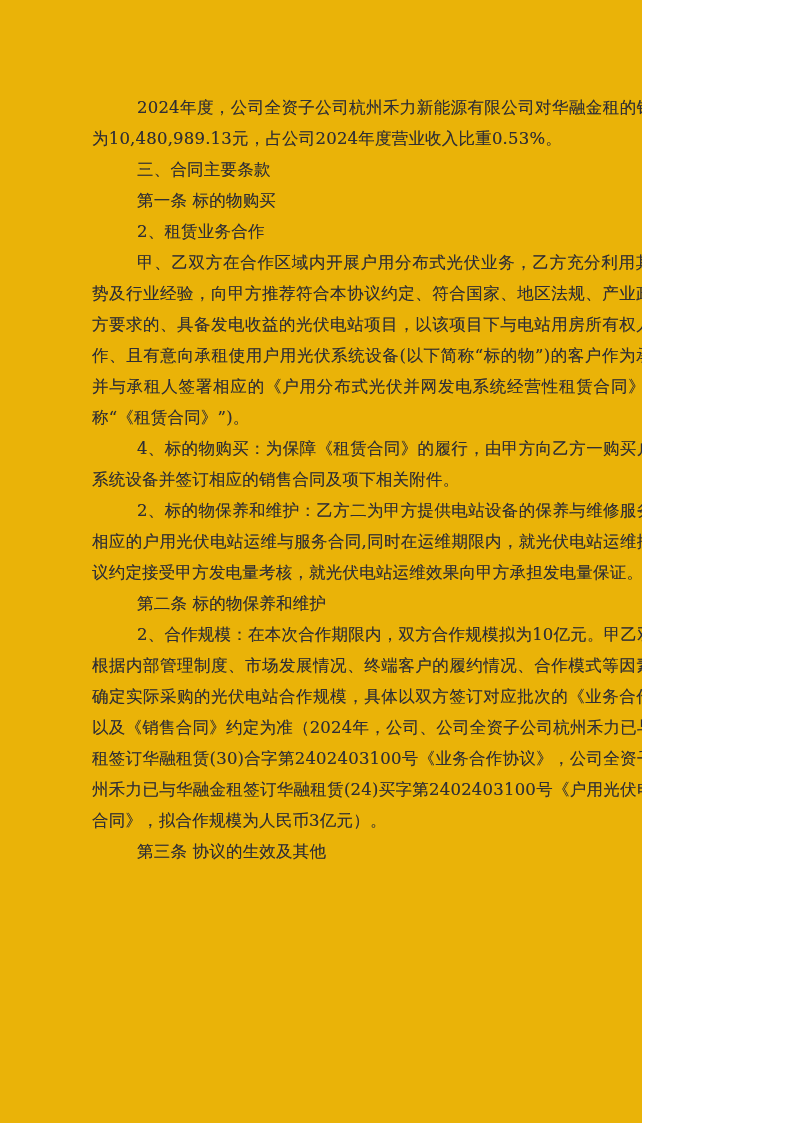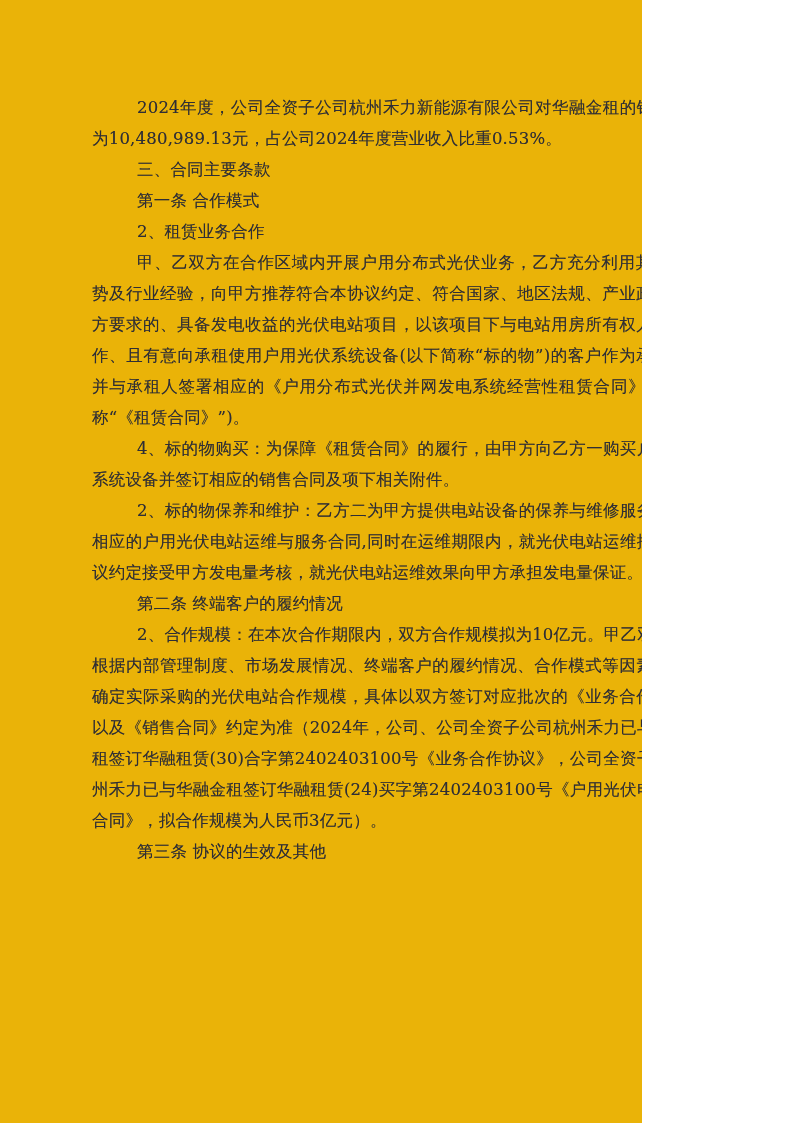--- a/index.html
+++ b/index.html
@@ -33,22 +33,22 @@
     text-shadow: 0 0 0.5px rgba(40,40,48,0.45);
   }
 </style>
 </head>
 <body>
 
 <div class="page">
   <div class="content">
     <p class="para">2024年度，公司全资子公司杭州禾力新能源有限公司对华融金租的销售收入为10,480,989.13元，占公司2024年度营业收入比重0.53%。</p>
     <p class="para">三、合同主要条款</p>
-    <p class="para">第一条 合作模式</p>
+    <p class="para">第一条 标的物购买</p>
     <p class="para">2、租赁业务合作</p>
     <p class="para">甲、乙双方在合作区域内开展户用分布式光伏业务，乙方充分利用其资源优势及行业经验，向甲方推荐符合本协议约定、符合国家、地区法规、产业政策及甲方要求的、具备发电收益的光伏电站项目，以该项目下与电站用房所有权人取得合作、且有意向承租使用户用光伏系统设备(以下简称“标的物”)的客户作为承租人，并与承租人签署相应的《户用分布式光伏并网发电系统经营性租赁合同》(以下简称“《租赁合同》”)。</p>
     <p class="para">4、标的物购买：为保障《租赁合同》的履行，由甲方向乙方一购买户用光伏系统设备并签订相应的销售合同及项下相关附件。</p>
     <p class="para">2、标的物保养和维护：乙方二为甲方提供电站设备的保养与维修服务并签订相应的户用光伏电站运维与服务合同,同时在运维期限内，就光伏电站运维按运维协议约定接受甲方发电量考核，就光伏电站运维效果向甲方承担发电量保证。</p>
-    <p class="para">第二条 终端客户的履约情况</p>
+    <p class="para">第二条 标的物保养和维护</p>
     <p class="para">2、合作规模：在本次合作期限内，双方合作规模拟为10亿元。甲乙双方有权根据内部管理制度、市场发展情况、终端客户的履约情况、合作模式等因素，协商确定实际采购的光伏电站合作规模，具体以双方签订对应批次的《业务合作协议》以及《销售合同》约定为准（2024年，公司、公司全资子公司杭州禾力已与华融金租签订华融租赁(30)合字第2402403100号《业务合作协议》，公司全资子公司杭州禾力已与华融金租签订华融租赁(24)买字第2402403100号《户用光伏电站销售合同》，拟合作规模为人民币3亿元）。</p>
     <p class="para">第三条 协议的生效及其他</p>
   </div>
 </div>
 
 </body></html>

